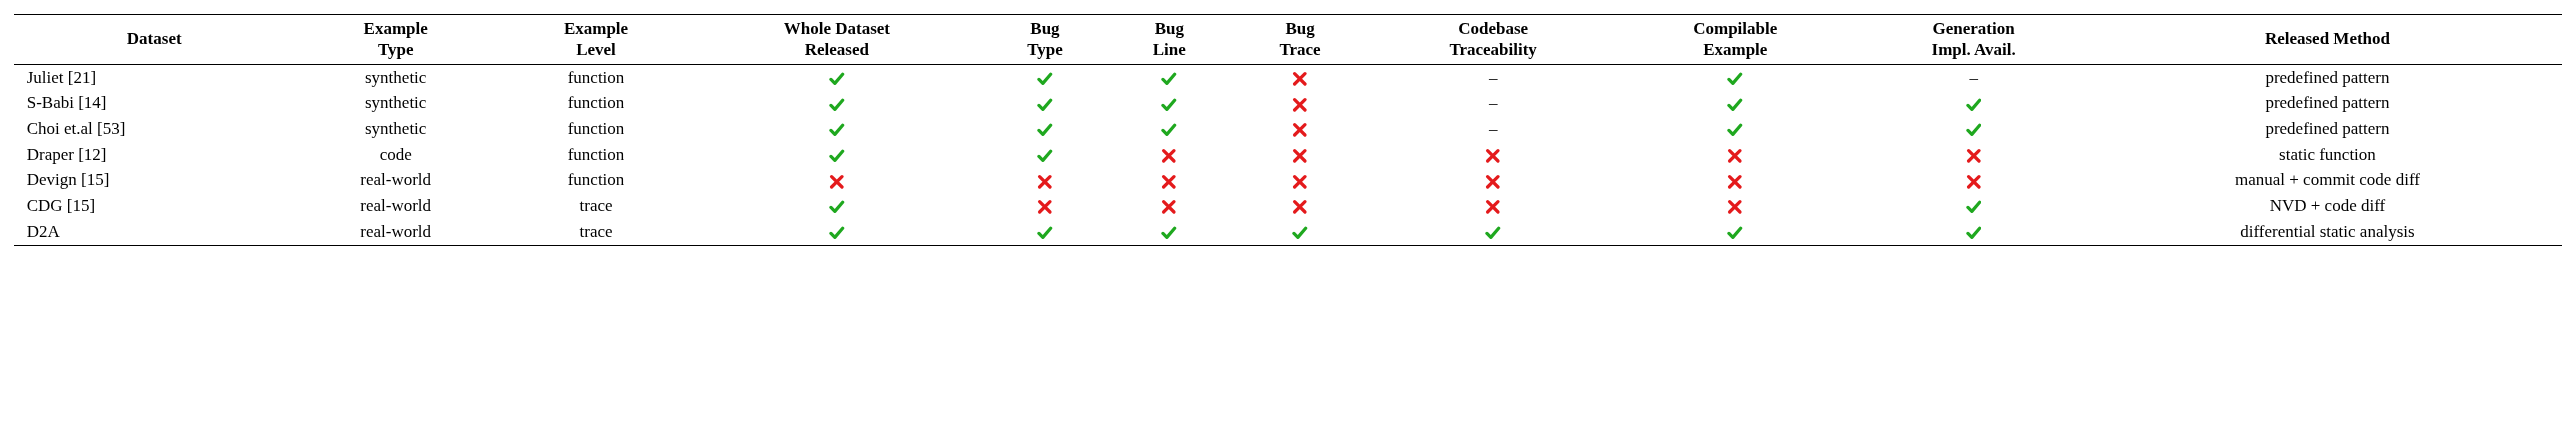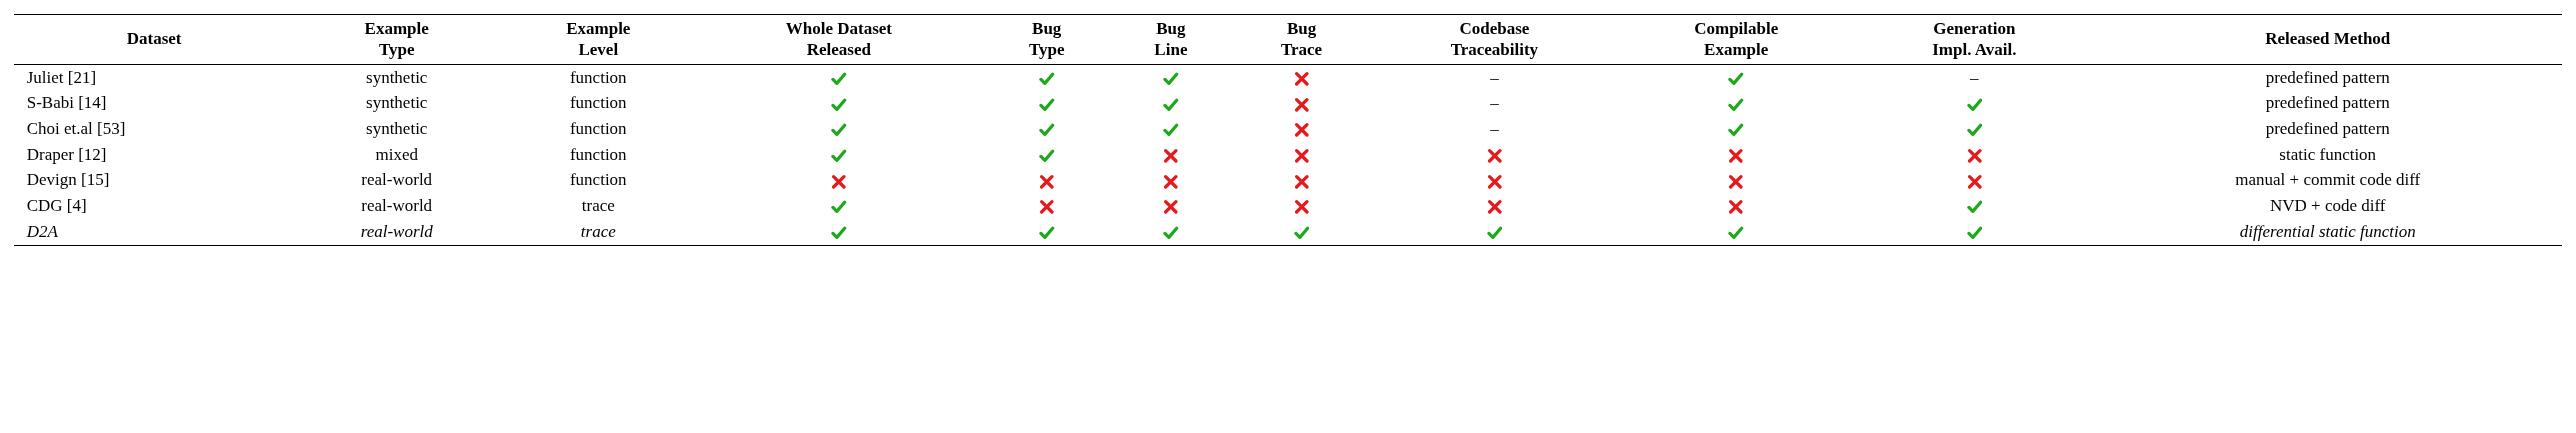--- a/index.html
+++ b/index.html
@@ -32,21 +32,20 @@
       text-align: center;
       vertical-align: middle;
       line-height: 1.35;
     }
     td:first-child {
       text-align: left;
       padding-left: 12.7px;
     }
     tbody tr:last-child td {
       border-bottom: 1.8px solid black;
-      font-style: italic;
     }
     .check {
       color: #1fa81f;
       font-weight: bold;
       display: inline-block;
     }
     .cross {
       color: #e41a1c;
       font-weight: bold;
       display: inline-block;
@@ -148,21 +147,21 @@
         <td class="mark-cell"><span class="check mark-cell"><svg viewBox="0 0 24 24">
               <path fill="none" stroke="#1fa81f" stroke-width="5" stroke-linecap="round" stroke-linejoin="round" d="M3 13 L9 19 L21 5"></path>
             </svg></span></td>
         <td class="mark-cell"><span class="check mark-cell"><svg viewBox="0 0 24 24">
               <path fill="none" stroke="#1fa81f" stroke-width="5" stroke-linecap="round" stroke-linejoin="round" d="M3 13 L9 19 L21 5"></path>
             </svg></span></td>
         <td>predefined pattern</td>
       </tr>
       <tr>
         <td>Draper [12]</td>
-        <td>mixed</td>
+        <td>code</td>
         <td>function</td>
         <td class="mark-cell"><span class="check mark-cell"><svg viewBox="0 0 24 24">
               <path fill="none" stroke="#1fa81f" stroke-width="5" stroke-linecap="round" stroke-linejoin="round" d="M3 13 L9 19 L21 5"></path>
             </svg></span></td>
         <td class="mark-cell"><span class="check mark-cell"><svg viewBox="0 0 24 24">
               <path fill="none" stroke="#1fa81f" stroke-width="5" stroke-linecap="round" stroke-linejoin="round" d="M3 13 L9 19 L21 5"></path>
             </svg></span></td>
         <td class="mark-cell"><span class="cross mark-cell"><svg viewBox="0 0 24 24">
               <path fill="none" stroke="#e41a1c" stroke-width="5" stroke-linecap="round" d="M4 4 L20 20 M20 4 L4 20"></path>
             </svg></span></td>
@@ -201,21 +200,21 @@
             </svg></span></td>
         <td class="mark-cell"><span class="cross mark-cell"><svg viewBox="0 0 24 24">
               <path fill="none" stroke="#e41a1c" stroke-width="5" stroke-linecap="round" d="M4 4 L20 20 M20 4 L4 20"></path>
             </svg></span></td>
         <td class="mark-cell"><span class="cross mark-cell"><svg viewBox="0 0 24 24">
               <path fill="none" stroke="#e41a1c" stroke-width="5" stroke-linecap="round" d="M4 4 L20 20 M20 4 L4 20"></path>
             </svg></span></td>
         <td>manual + commit code diff</td>
       </tr>
       <tr>
-        <td>CDG [4]</td>
+        <td>CDG [15]</td>
         <td>real-world</td>
         <td>trace</td>
         <td class="mark-cell"><span class="check mark-cell"><svg viewBox="0 0 24 24">
               <path fill="none" stroke="#1fa81f" stroke-width="5" stroke-linecap="round" stroke-linejoin="round" d="M3 13 L9 19 L21 5"></path>
             </svg></span></td>
         <td class="mark-cell"><span class="cross mark-cell"><svg viewBox="0 0 24 24">
               <path fill="none" stroke="#e41a1c" stroke-width="5" stroke-linecap="round" d="M4 4 L20 20 M20 4 L4 20"></path>
             </svg></span></td>
         <td class="mark-cell"><span class="cross mark-cell"><svg viewBox="0 0 24 24">
               <path fill="none" stroke="#e41a1c" stroke-width="5" stroke-linecap="round" d="M4 4 L20 20 M20 4 L4 20"></path>
@@ -252,17 +251,17 @@
             </svg></span></td>
         <td class="mark-cell"><span class="check mark-cell"><svg viewBox="0 0 24 24">
               <path fill="none" stroke="#1fa81f" stroke-width="5" stroke-linecap="round" stroke-linejoin="round" d="M3 13 L9 19 L21 5"></path>
             </svg></span></td>
         <td class="mark-cell"><span class="check mark-cell"><svg viewBox="0 0 24 24">
               <path fill="none" stroke="#1fa81f" stroke-width="5" stroke-linecap="round" stroke-linejoin="round" d="M3 13 L9 19 L21 5"></path>
             </svg></span></td>
         <td class="mark-cell"><span class="check mark-cell"><svg viewBox="0 0 24 24">
               <path fill="none" stroke="#1fa81f" stroke-width="5" stroke-linecap="round" stroke-linejoin="round" d="M3 13 L9 19 L21 5"></path>
             </svg></span></td>
-        <td>differential static function</td>
+        <td>differential static analysis</td>
       </tr>
     </tbody>
 </table>
 
 
 </body></html>

